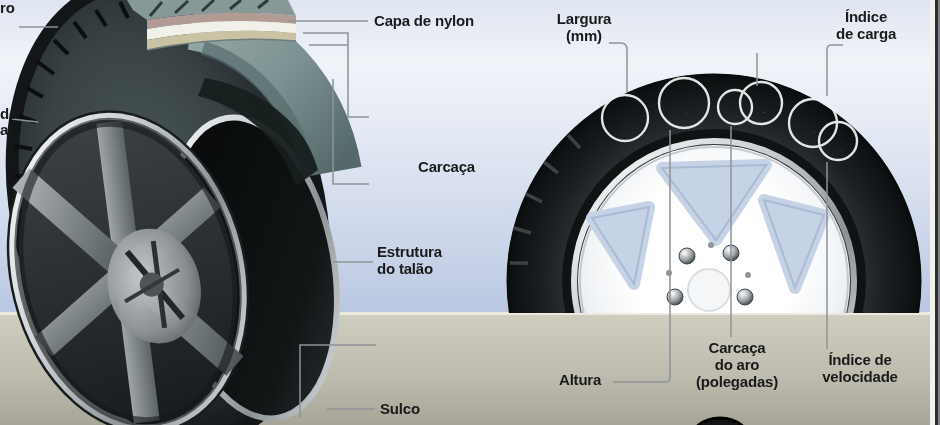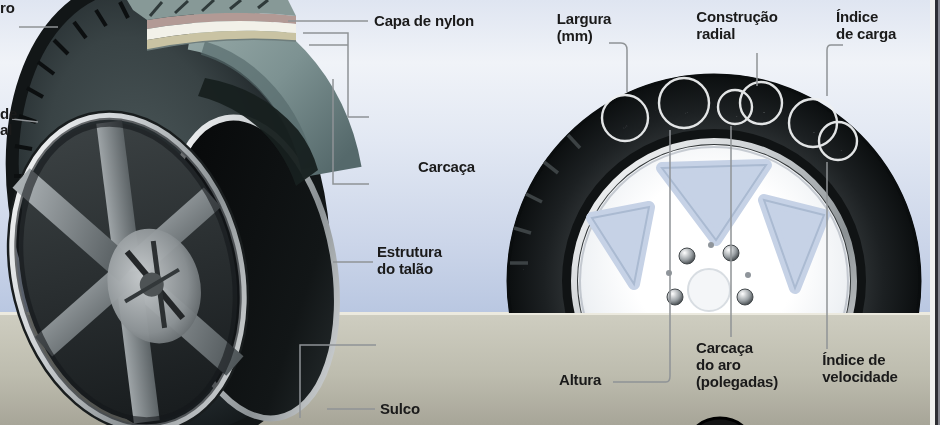--- a/index.html
+++ b/index.html
@@ -1,21 +1,21 @@
 <!DOCTYPE html>
 <html><head>
 <meta charset="utf-8">
 <style>
   html,body{margin:0;padding:0;background:#666;}
   .stage{position:relative;width:940px;height:425px;overflow:hidden;
          font-family:"Liberation Sans",sans-serif;background:#fca5a5;}
   .stage svg{position:absolute;left:0;top:0;}
   .lbl{position:absolute;font:700 15px/17px "Liberation Sans",sans-serif;
        color:#1a1a1a;white-space:nowrap;letter-spacing:-0.2px;}
-  .ctr{transform:translateX(-50%);}
+  .ctr{text-align:center;transform:translateX(-50%);}
   .frag{font:700 15px/16px "Liberation Sans",sans-serif;}
   .mark{font:700 1px "DejaVu Sans",sans-serif;}
 </style>
 </head>
 <body>
 
 <div class="stage">
 
 <svg width="940" height="425" viewBox="0 0 940 425">
   <defs>
@@ -243,24 +243,20 @@
 <div class="lbl" style="left:377px;top:243px;">
   <div>Estrutura</div>
   <div>do talão</div>
 </div>
 <div class="lbl" style="left:380px;top:400px;">Sulco</div>
 
 <div class="lbl ctr" style="left:584px;top:10px;">
   <div>Largura</div>
   <div>(mm)</div>
 </div>
-<div class="lbl ctr" style="left:737px;top:8px;">
-  <div>Construção</div>
-  <div>radial</div>
-</div>
 <div class="lbl ctr" style="left:866px;top:8px;">
   <div>Índice</div>
   <div>de carga</div>
 </div>
 <div class="lbl" style="left:559px;top:371px;">Altura</div>
 <div class="lbl ctr" style="left:737px;top:339px;">
   <div>Carcaça</div>
   <div>do aro</div>
   <div>(polegadas)</div>
 </div>

